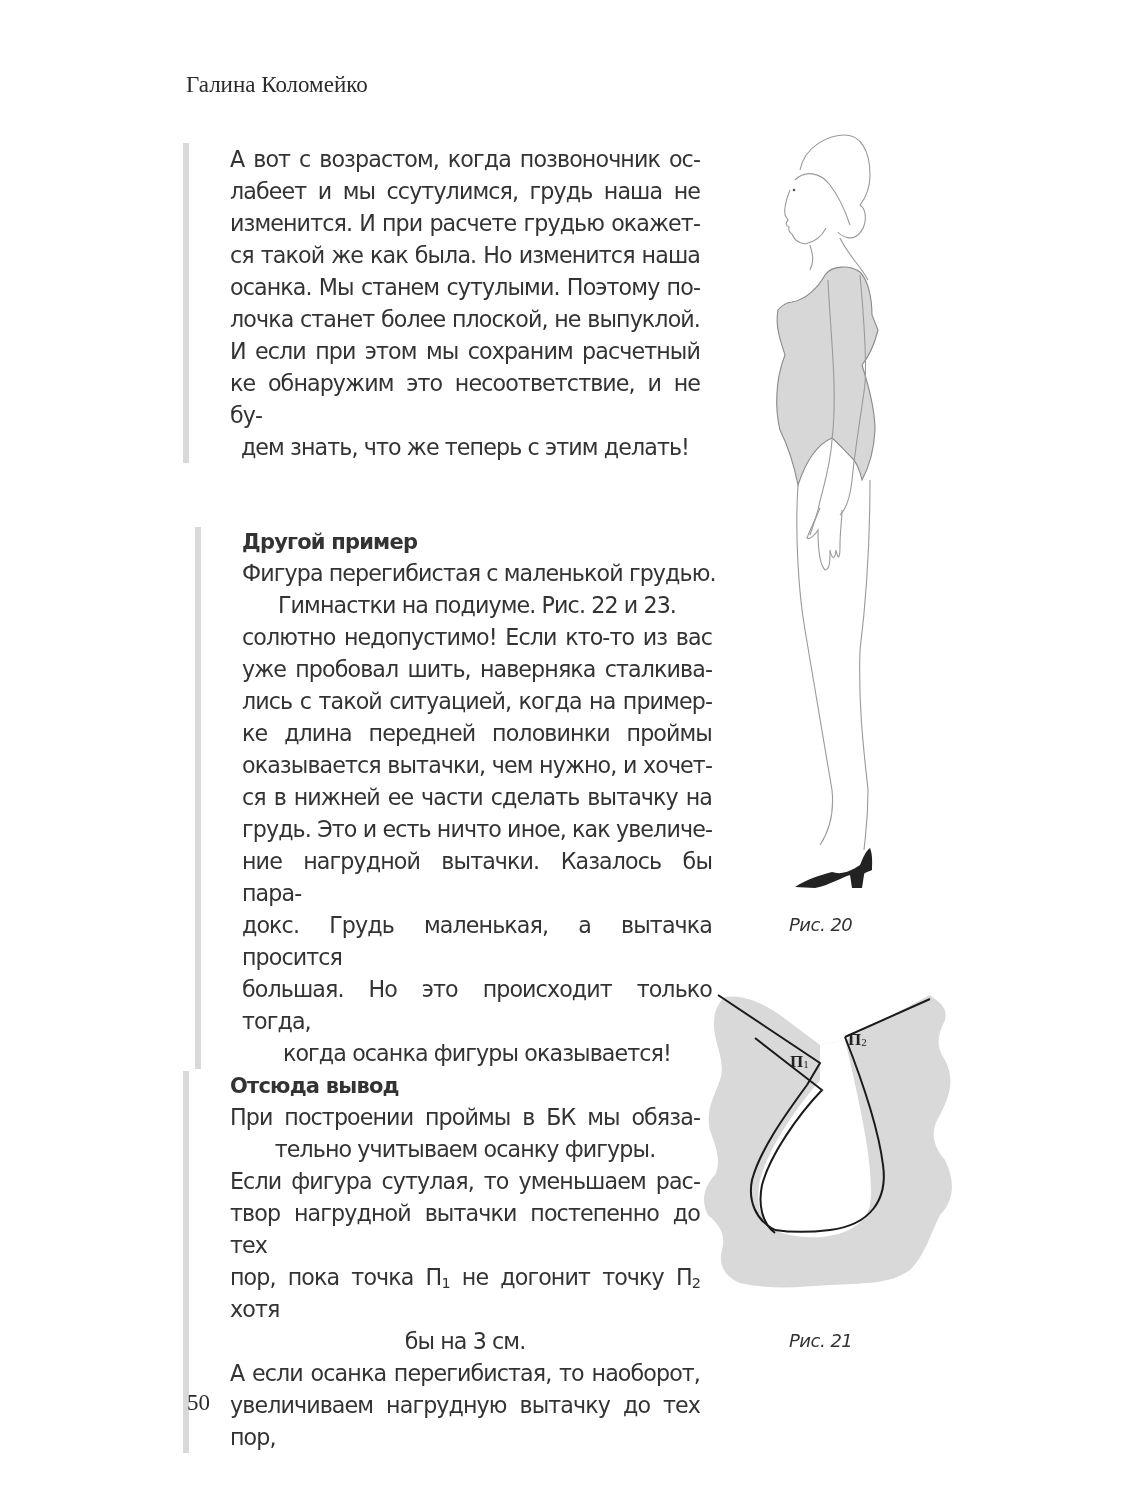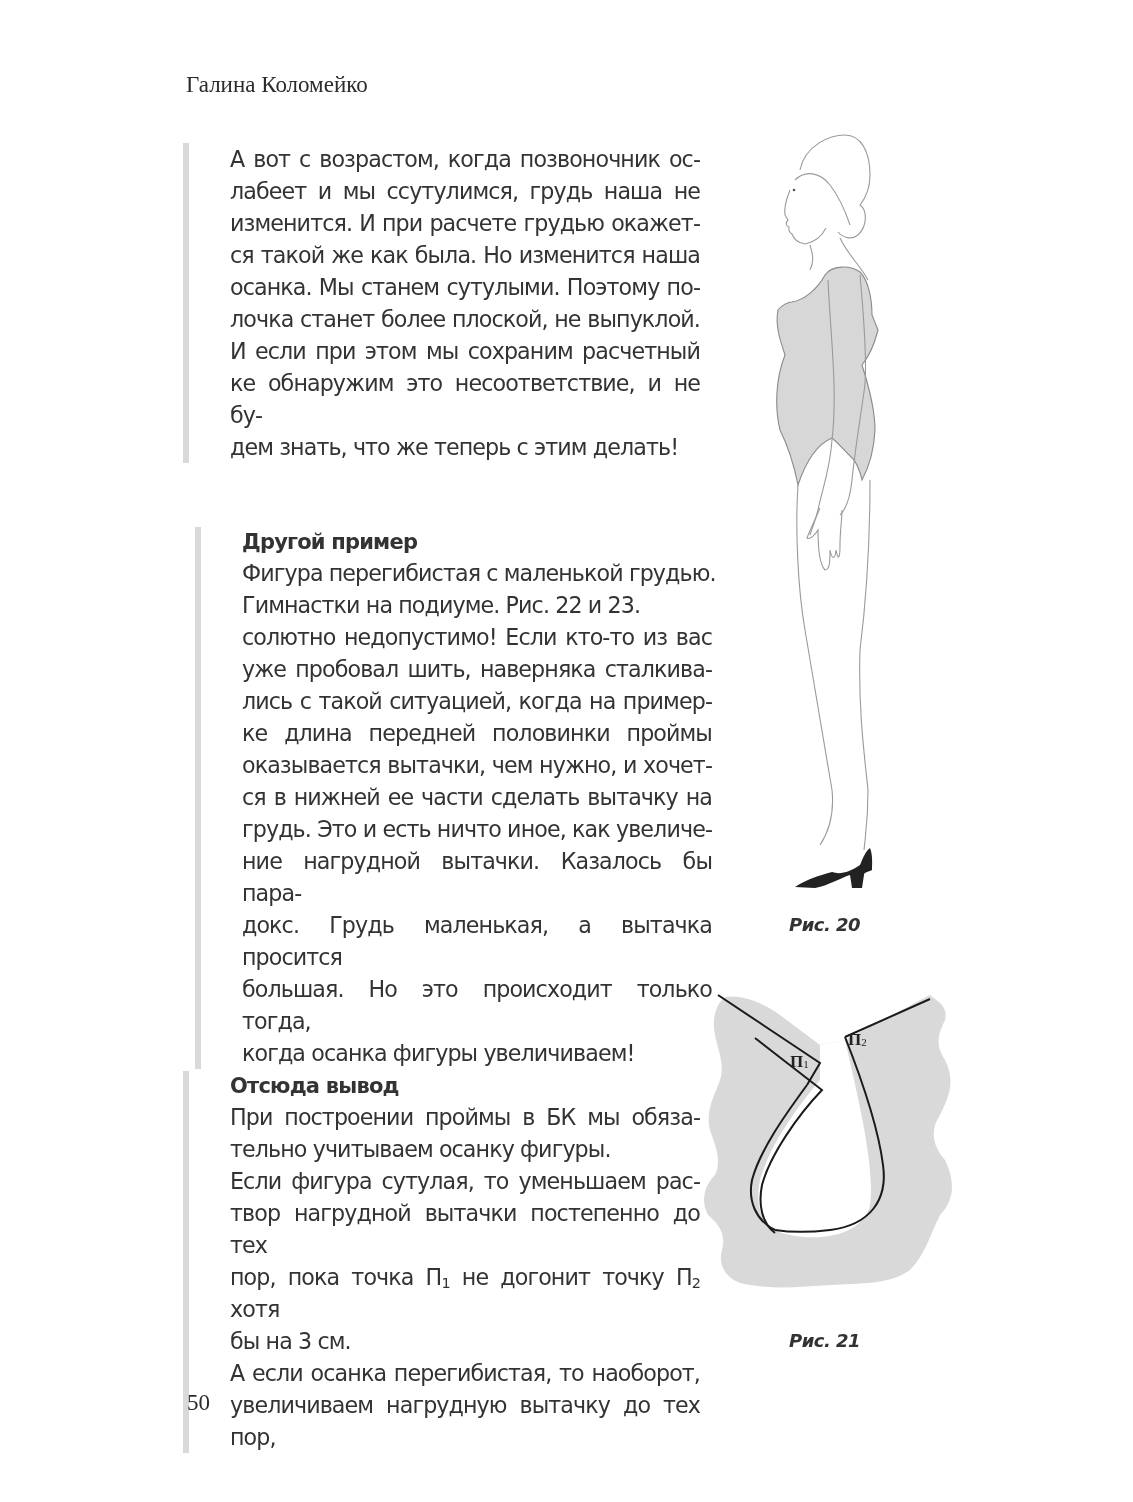--- a/index.html
+++ b/index.html
@@ -20,27 +20,27 @@
     font-family: "DejaVu Sans", "Liberation Sans", sans-serif;
     font-size: 22.2px; line-height: 32px; color: #333333;
     letter-spacing: -0.9px; word-spacing: 0px;
   }
   .block h3 {
     margin: 0;
     font-family: "DejaVu Sans", "Liberation Sans", sans-serif;
     font-size: 21px; line-height: 30px; font-weight: bold; color: #333333;
     letter-spacing: -0.8px;
   }
-  .line { display: block; white-space: nowrap; }
+  .line { display: block; white-space: nowrap; text-align: center; }
   .j { text-align: justify; text-align-last: justify; display: block; white-space: normal; }
   sub { font-size: 65%; vertical-align: -3px; line-height: 0; }
   .caption {
     position: absolute;
     font-family: "DejaVu Sans", "Liberation Sans", sans-serif;
-    font-style: italic; font-weight: bold; font-size: 18px; color: #333333;
+    font-style: italic; font-weight: normal; font-size: 18px; color: #333333;
     letter-spacing: -0.5px;
   }
   .page-number {
     position: absolute; left: 187px; top: 1390px;
     font-family: "Liberation Serif", "DejaVu Serif", serif;
     font-size: 23px; color: #2b2b2b;
   }
   svg { position: absolute; }
 </style>
 </head>
@@ -70,21 +70,21 @@
     <span class="j">солютно недопустимо! Если кто-то из вас</span>
     <span class="j">уже пробовал шить, наверняка сталкива-</span>
     <span class="j">лись с такой ситуацией, когда на пример-</span>
     <span class="j">ке длина передней половинки проймы</span>
     <span class="j">оказывается вытачки, чем нужно, и хочет-</span>
     <span class="j">ся в нижней ее части сделать вытачку на</span>
     <span class="j">грудь. Это и есть ничто иное, как увеличе-</span>
     <span class="j">ние нагрудной вытачки. Казалось бы пара-</span>
     <span class="j">докс. Грудь маленькая, а вытачка просится</span>
     <span class="j">большая. Но это происходит только тогда,</span>
-    <span class="line">когда осанка фигуры увеличиваем!</span>
+    <span class="line">когда осанка фигуры оказывается!</span>
   </p>
 </div>
 
 <div class="block" style="top:1071px;">
   <h3>Отсюда вывод</h3>
   <p>
     <span class="j">При построении проймы в БК мы обяза-</span>
     <span class="line">тельно учитываем осанку фигуры.</span>
     <span class="j">Если фигура сутулая, то уменьшаем рас-</span>
     <span class="j">твор нагрудной вытачки постепенно до тех</span>

